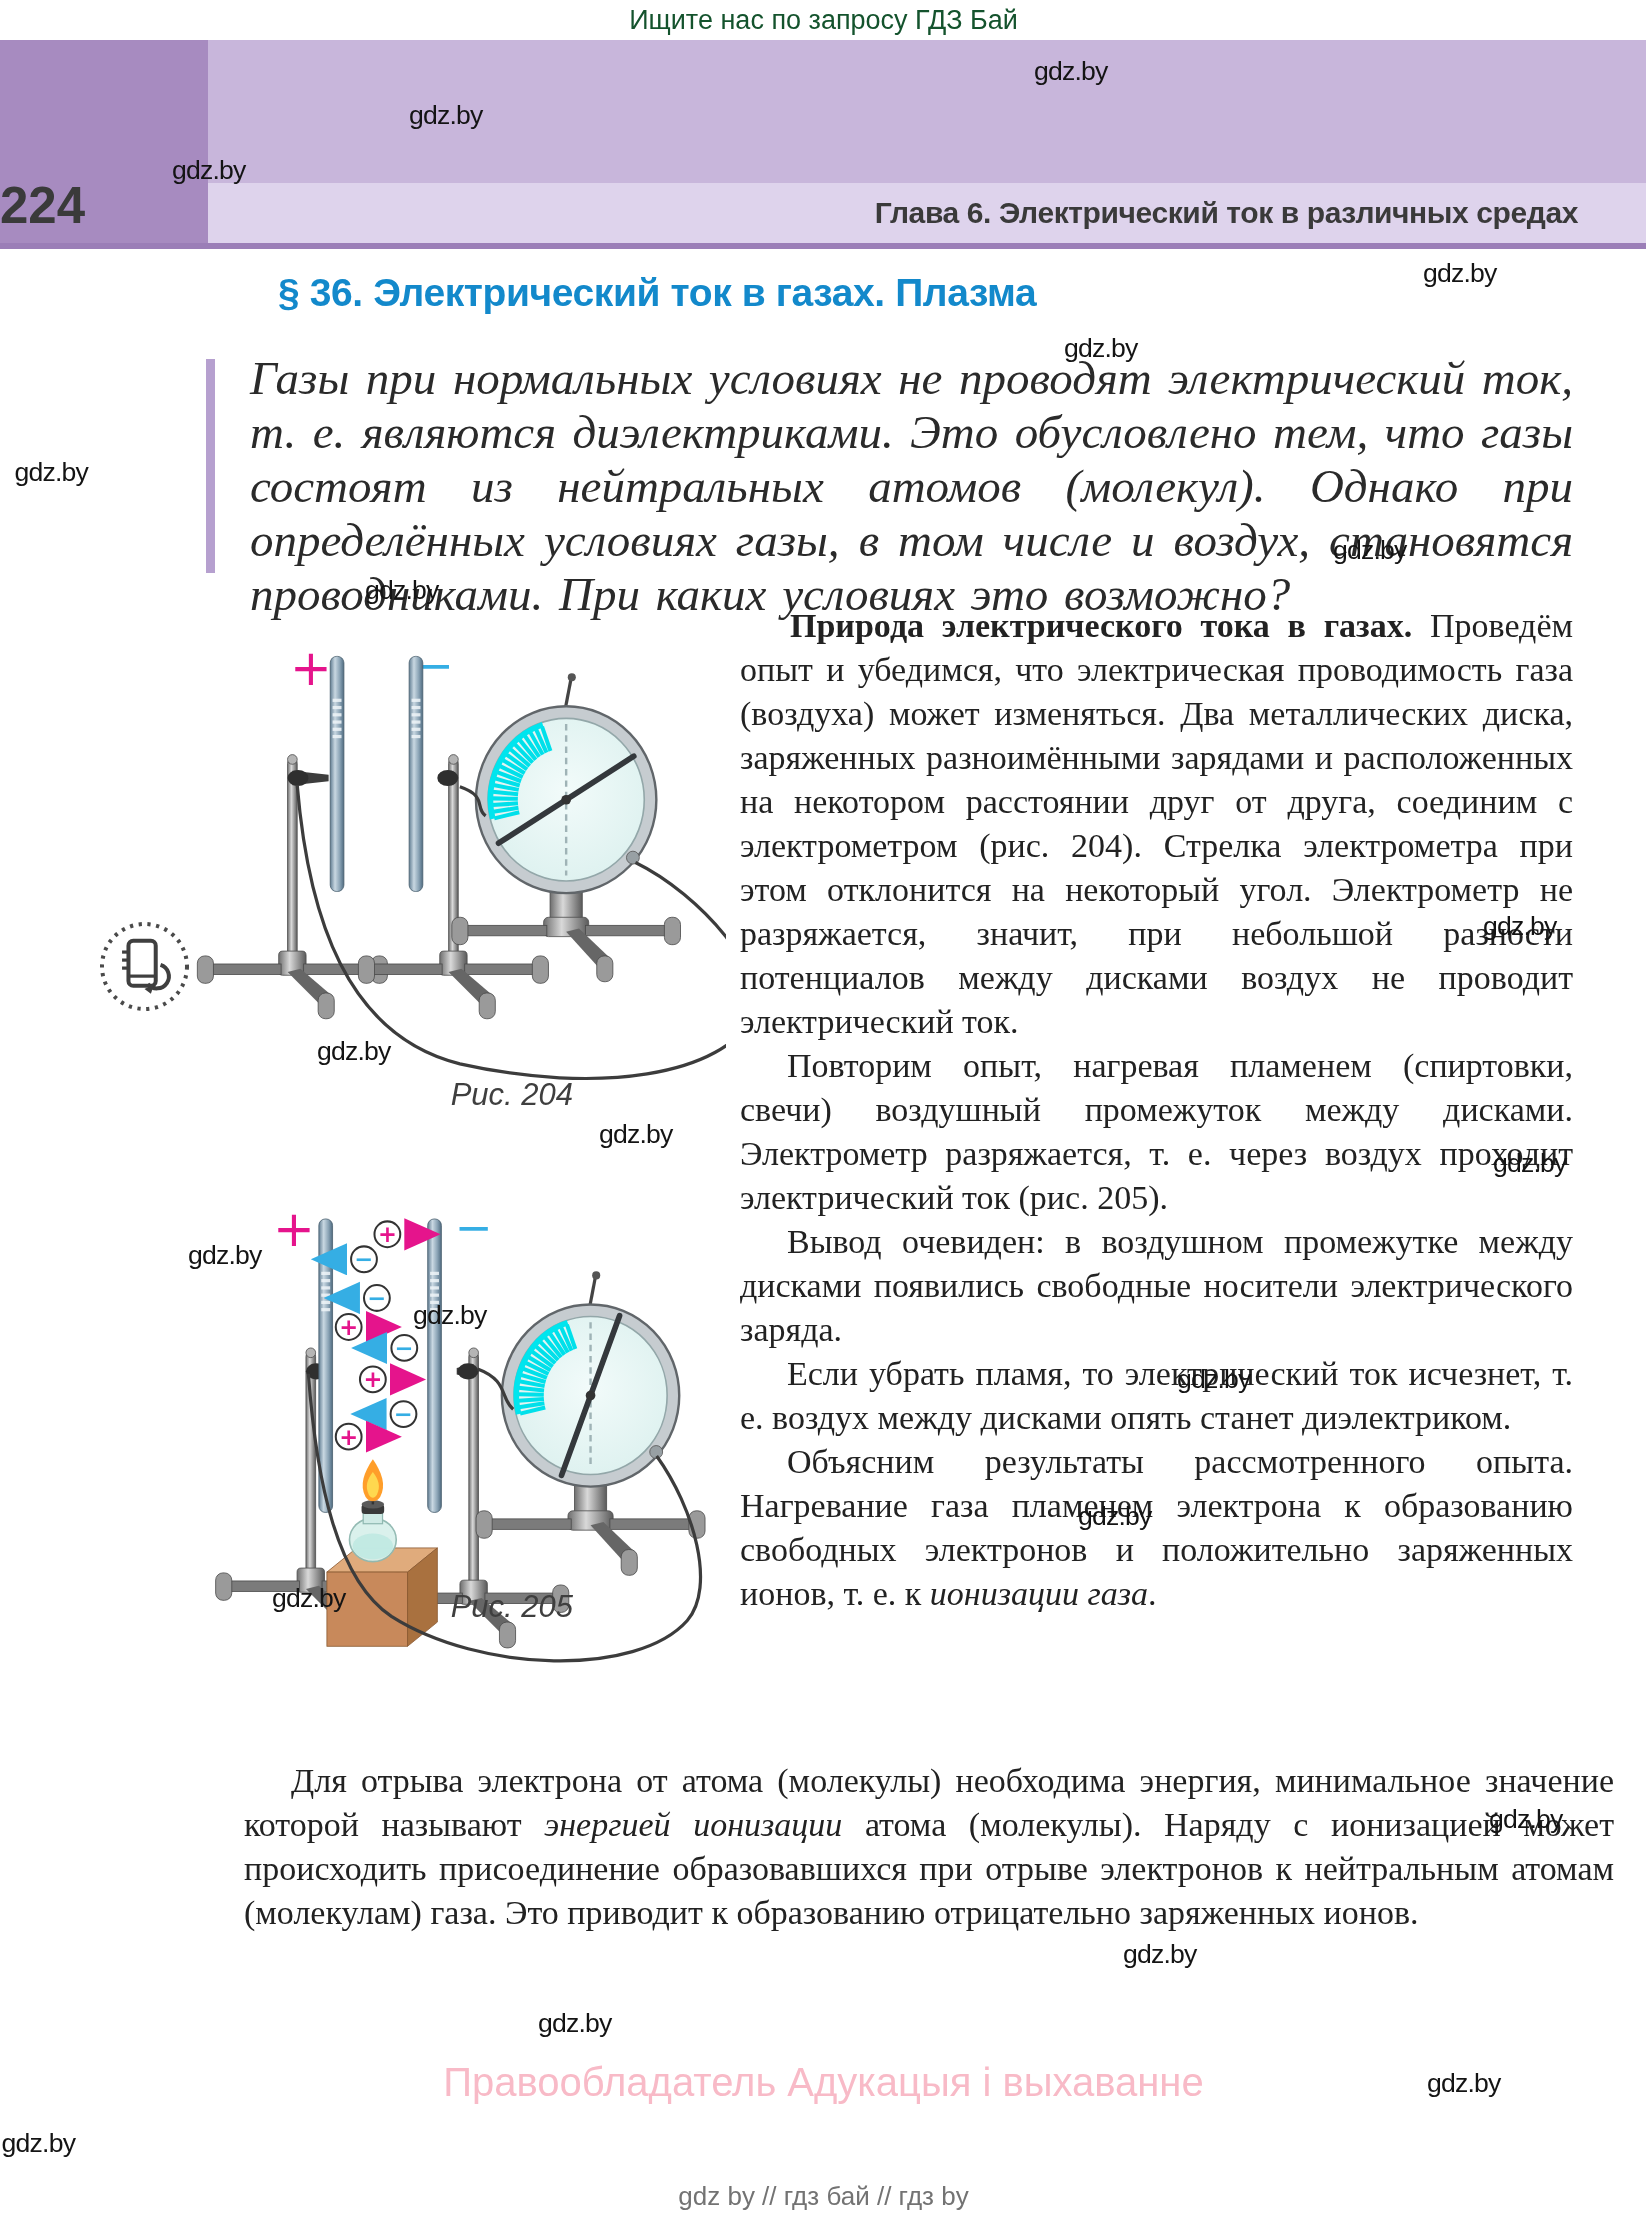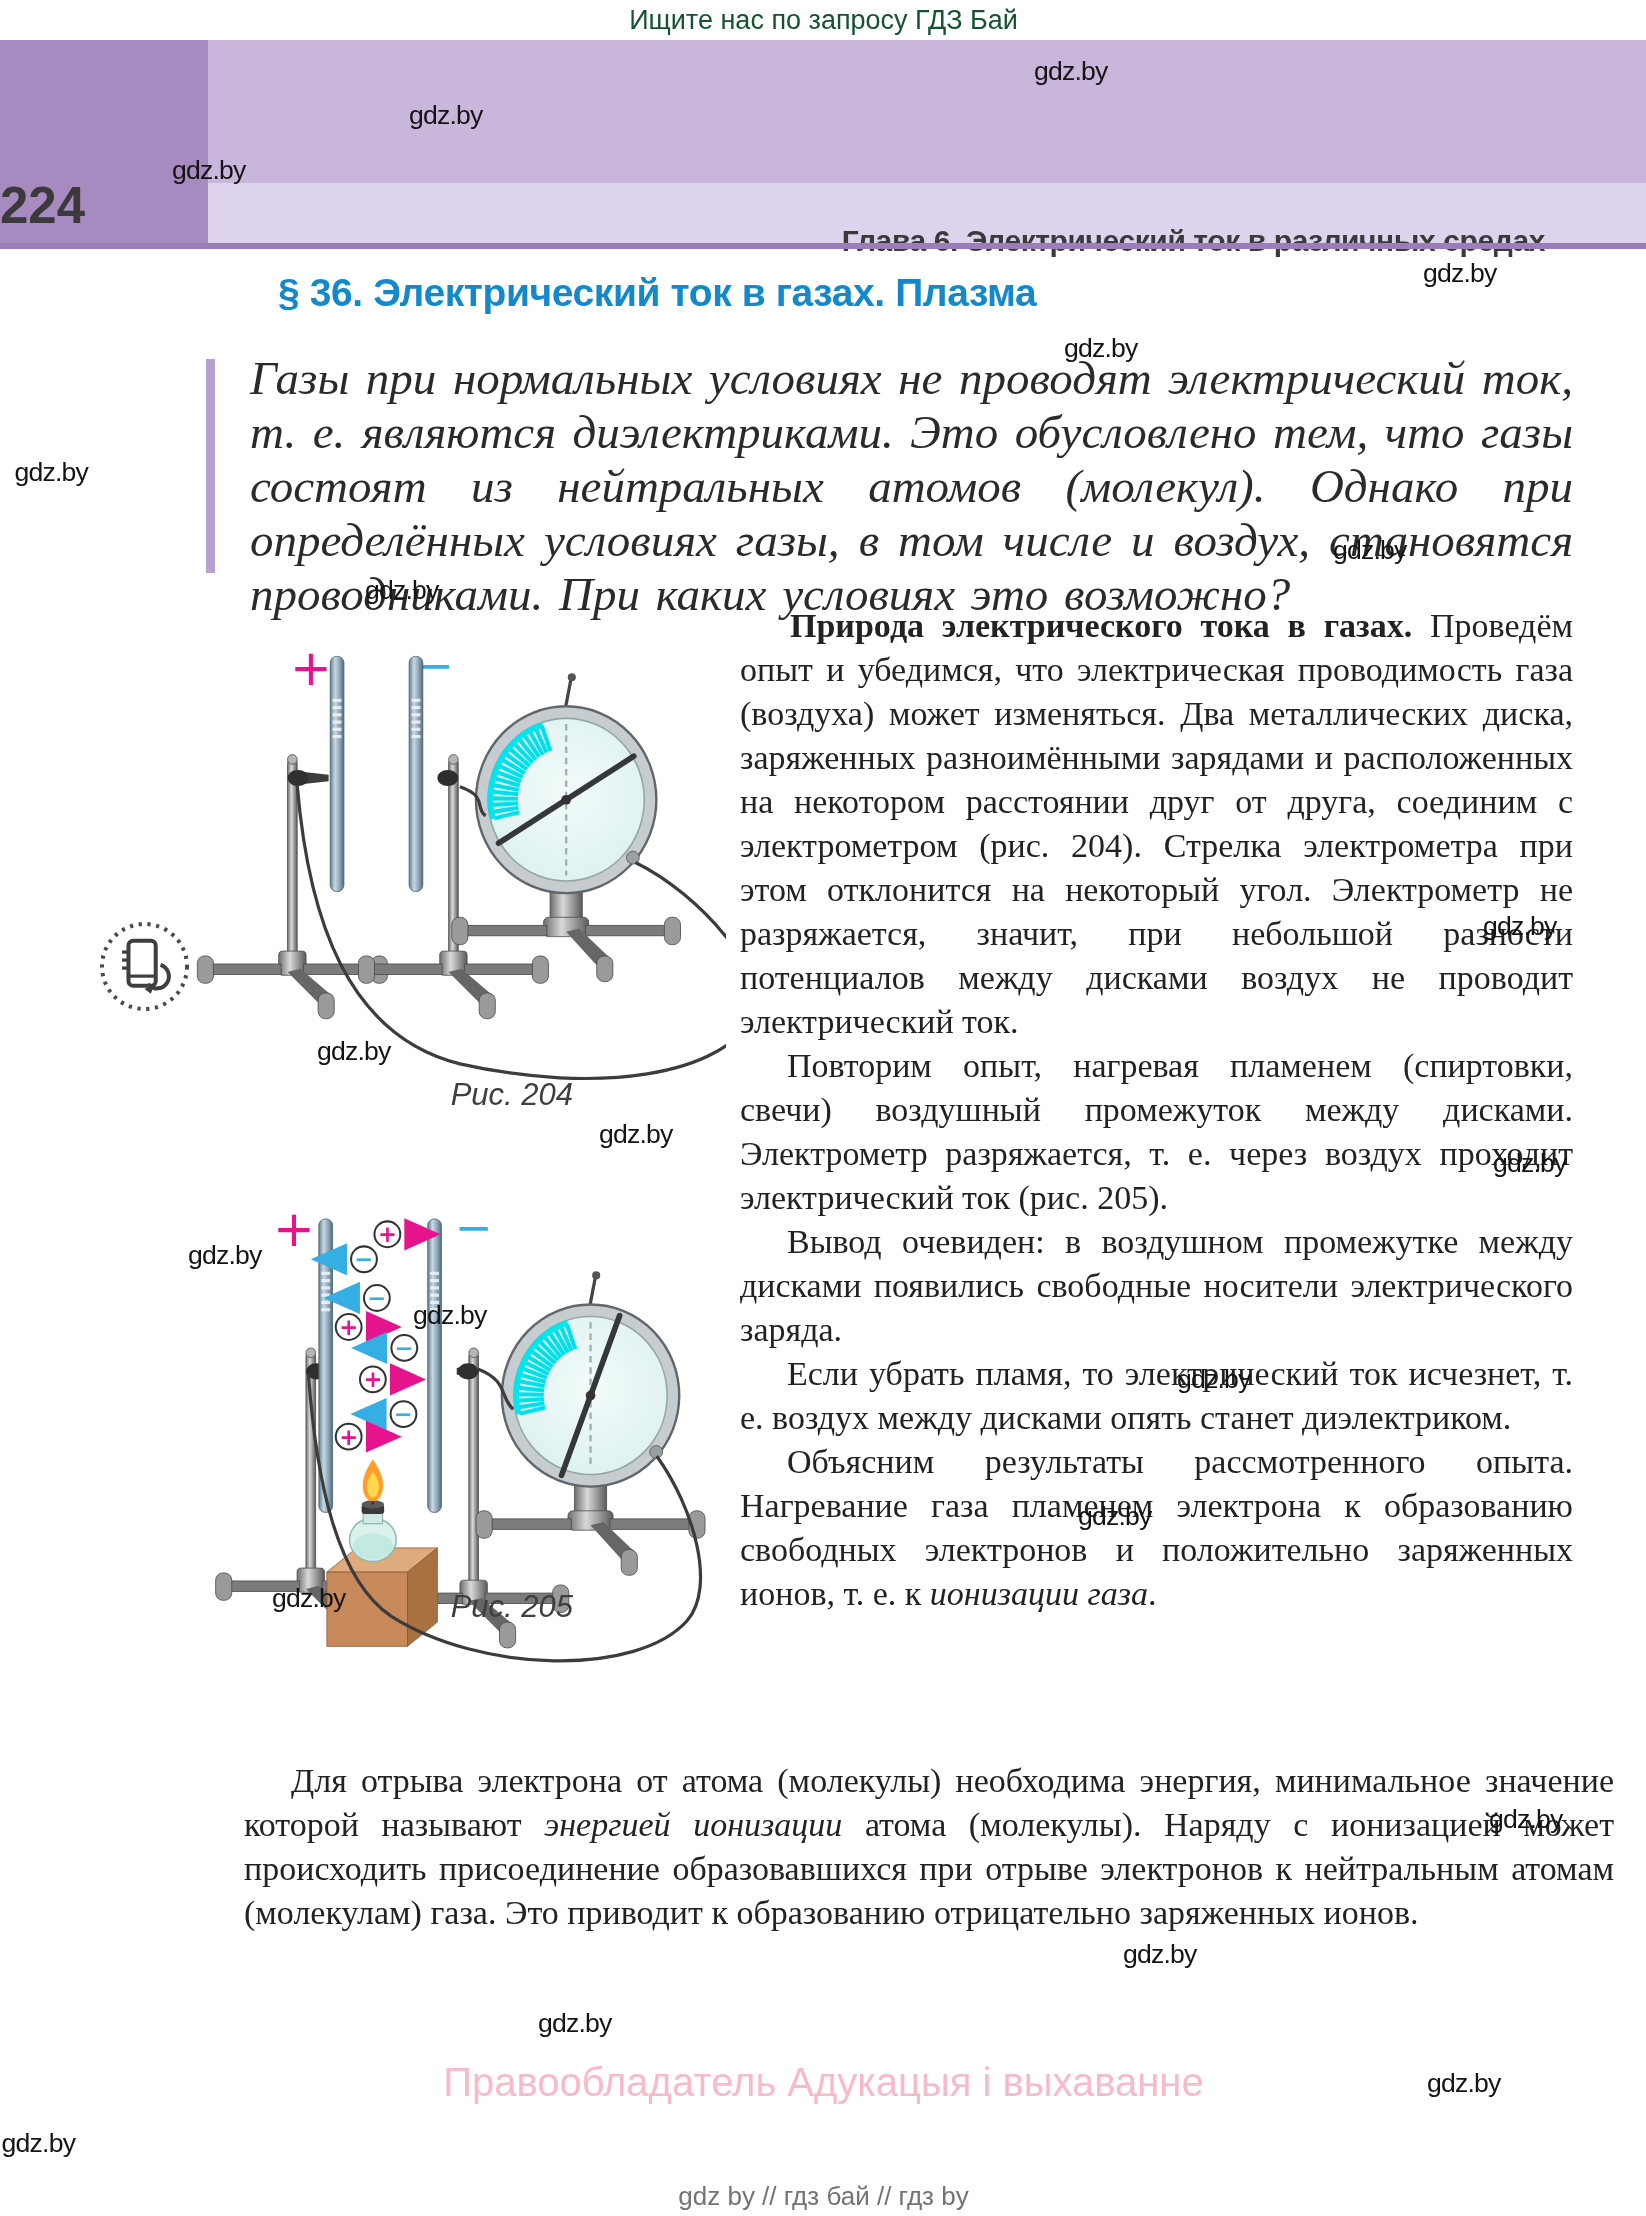--- a/index.html
+++ b/index.html
@@ -8,22 +8,22 @@
   
   .top-banner{position:absolute;top:4.8px;left:0;width:100%;text-align:center;
 _    font-family:"Liberation Sans",sans-serif;}
   .top-banner span{font-family:"Liberation Sans",sans-serif;font-size:27px;color:#14532d;}
   
   .header-band{position:absolute;top:40px;left:0;width:100%;height:203px;}
   .header-left{position:absolute;left:0;top:0;width:208px;height:100%;background:#a78bc0;}
   .header-right-top{position:absolute;left:208px;right:0;top:0;height:143px;background:#c8b6db;}
   .header-right-bottom{position:absolute;left:208px;right:0;top:143px;height:60px;background:#ded3ec;}
   .chapter-title{position:absolute;left:208px;right:0;top:143px;height:60px;line-height:60px;
-    text-align:right;padding-right:102px;font-family:"Liberation Sans",sans-serif;
-    font-size:30px;font-weight:bold;color:#3a3a3a;letter-spacing:-0.4px;margin-top:28px;}
+    text-align:right;padding-right:69px;font-family:"Liberation Sans",sans-serif;
+    font-size:30px;font-weight:bold;color:#3a3a3a;letter-spacing:-0.4px;}
   .page-number{position:absolute;left:0;width:208px;bottom:8px;text-align:left;
     font-family:"Liberation Sans",sans-serif;font-size:51px;font-weight:bold;color:#3a3a3a;}
   .header-divider{position:absolute;top:243px;left:0;width:100%;height:6.4px;background:#9b7eb7;}
   
   .section-title{position:absolute;left:278px;top:271px;font-family:"Liberation Sans",sans-serif;
     font-size:39px;font-weight:bold;color:#1389cb;letter-spacing:-0.4px;}
   
   .intro-bar{position:absolute;left:206px;top:359px;width:8.9px;height:214px;background:#b6a0cf;}
   .intro{position:absolute;left:250px;top:351px;width:1323px;font-style:italic;
     font-size:47px;line-height:54px;text-align:justify;color:#2a2a2a;word-spacing:4px;}

